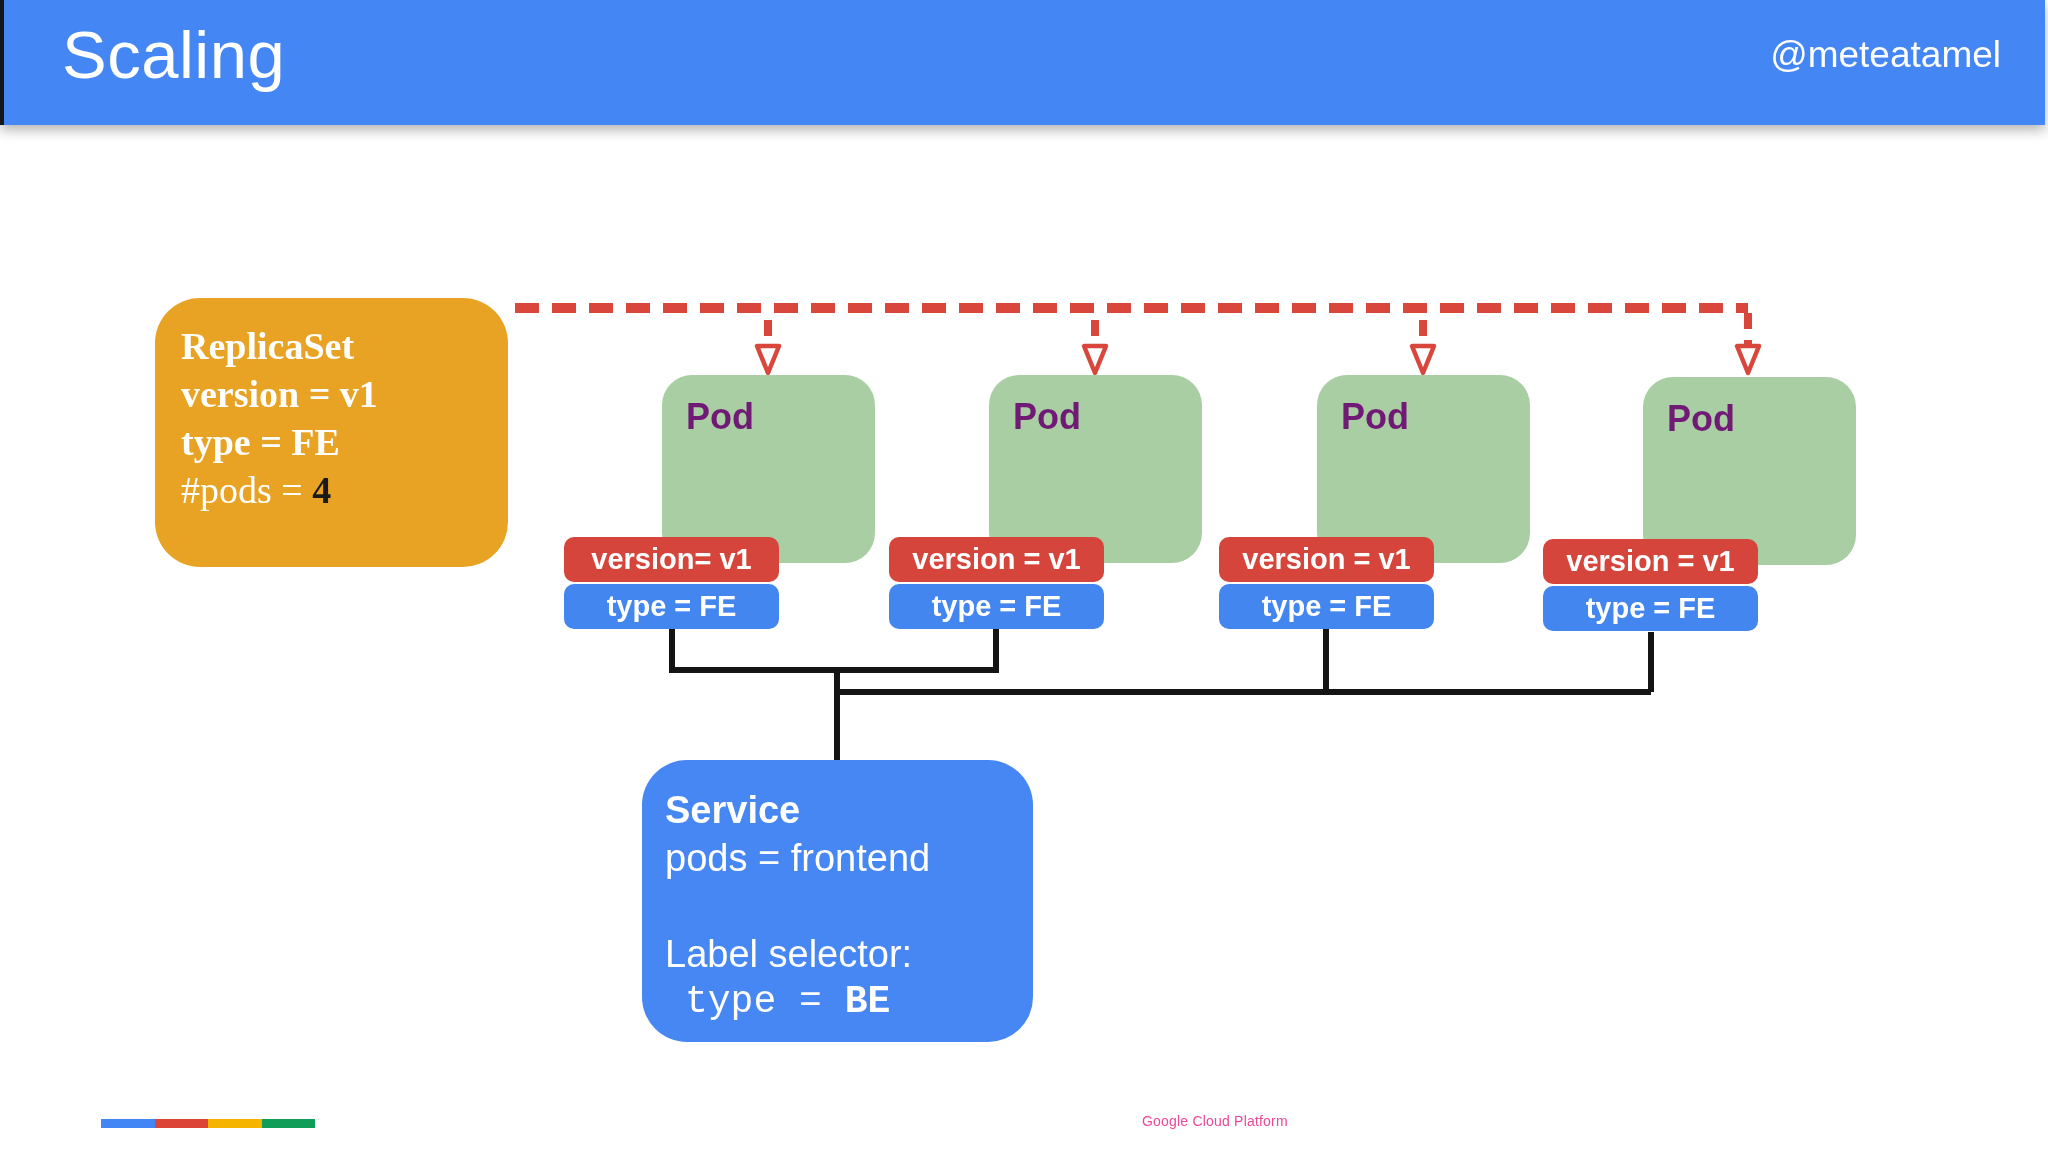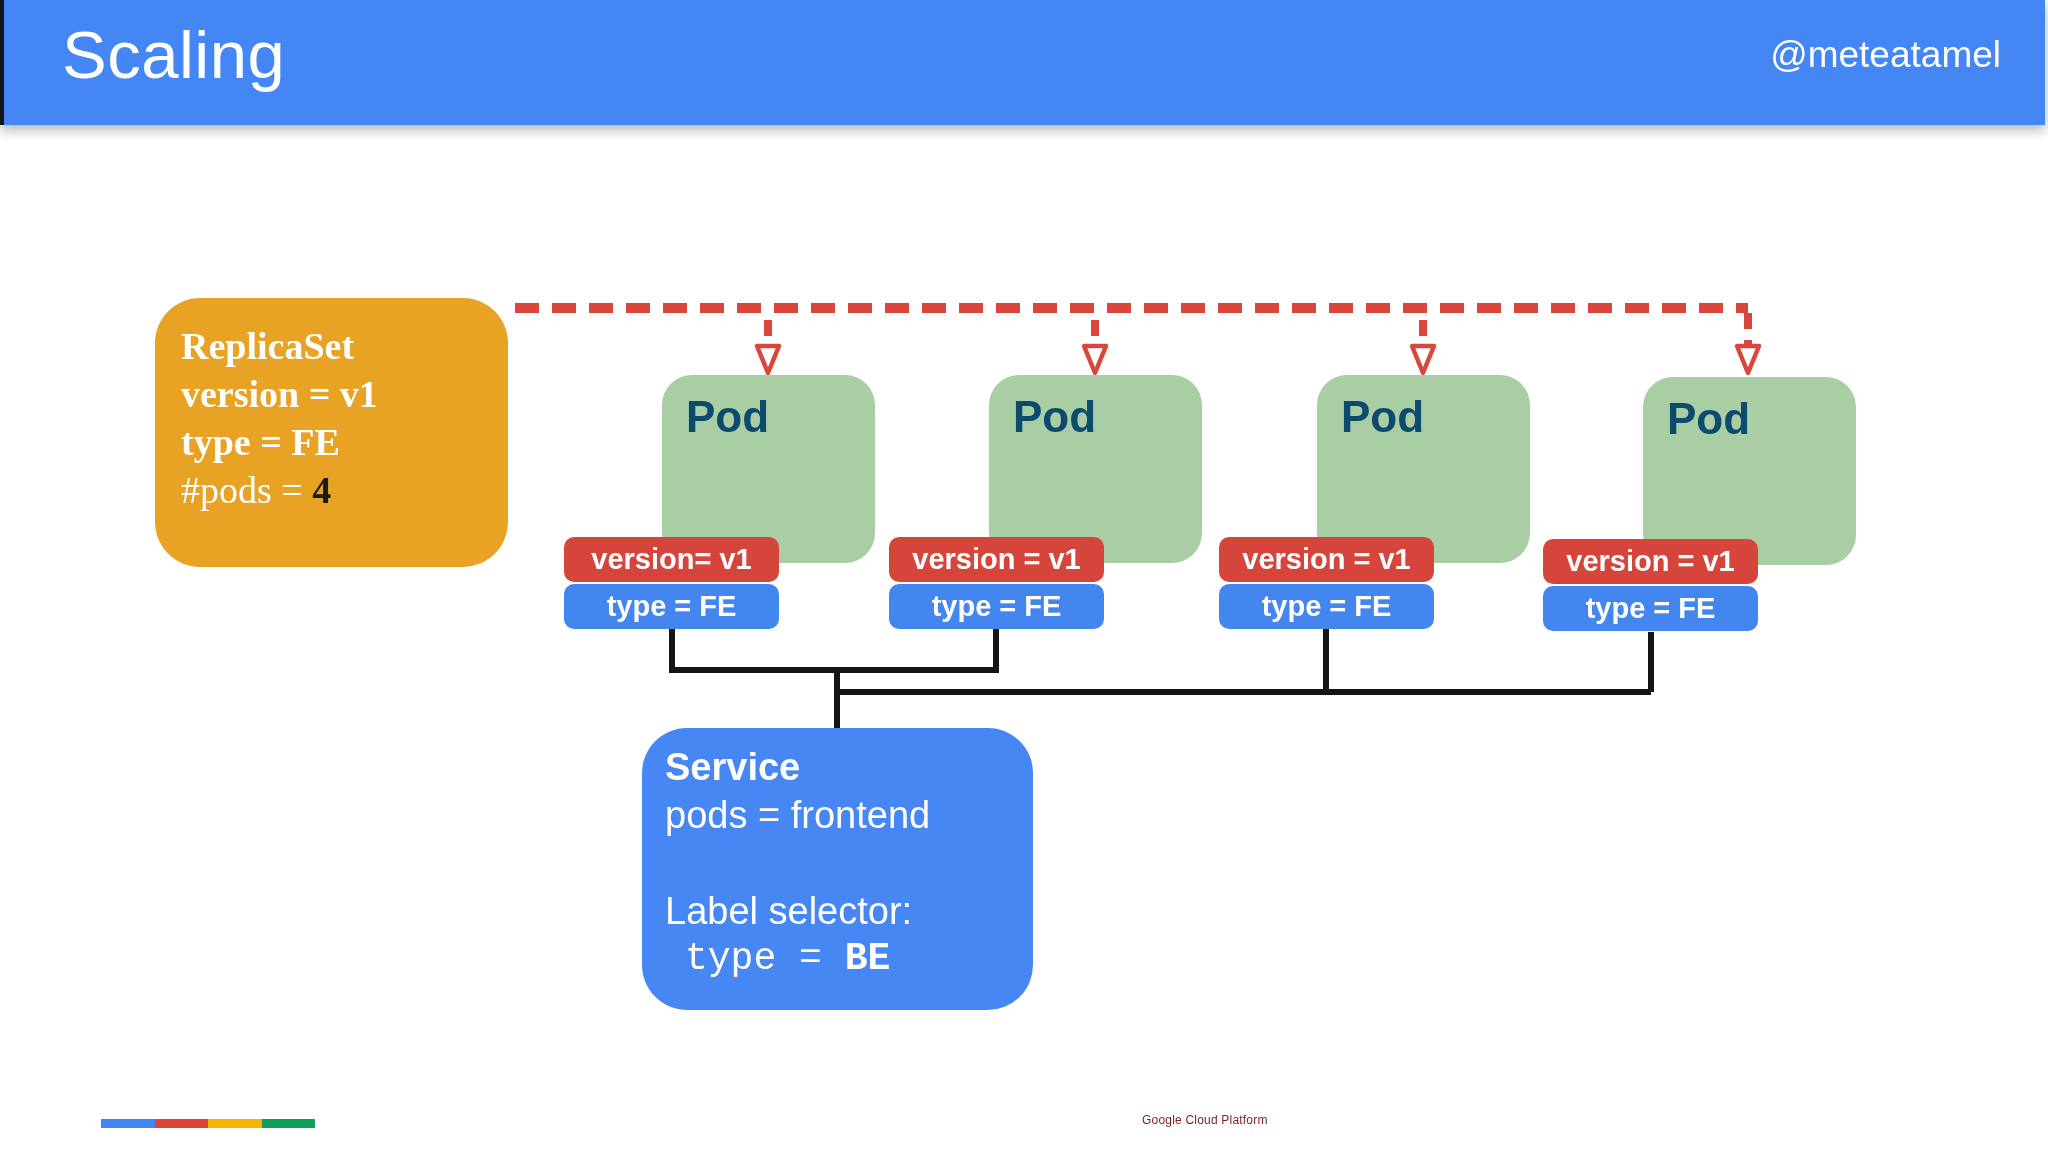--- a/index.html
+++ b/index.html
@@ -11,38 +11,38 @@
 
   
   .header{left:0;top:0;width:2045px;height:125px;box-shadow:0 5px 12px rgba(0,0,0,0.30);}
   .edge-sliver{left:0;top:0;width:4px;height:125px;background:#12151c;}
   .slide-title{left:62px;top:16px;font-size:67px;font-weight:400;color:#ffffff;letter-spacing:0.5px;}
   .handle{right:44px;top:34px;font-size:37px;font-weight:400;color:#ffffff;}
 
   
   .bigbox{border-radius:45px;color:#ffffff;font-size:38px;line-height:48px;}
   .replicaset{left:155px;top:298px;width:353px;height:269px;padding:24px 0 0 26px;box-sizing:border-box;font-family:Liberation Serif, serif;}
-  .service{left:642px;top:728px;width:391px;height:282px;padding:15px 0 0 23px;box-sizing:border-box;}
+  .service{left:642px;top:760px;width:391px;height:282px;padding:26px 0 0 23px;box-sizing:border-box;}
   .b{font-weight:bold;}
   .num-dark{font-weight:bold;color:#1b1b1b;}
   .indent{padding-left:20px;font-family:Liberation Mono, monospace;}
   .blank-line{height:48px;}
 
   
   .pod{width:213px;height:188px;border-radius:30px;}
-  .pod-label{padding:20px 0 0 24px;font-size:44px;line-height:44px;font-weight:bold;color:#0c4a6e;}
+  .pod-label{padding:20px 0 0 24px;font-size:36px;line-height:44px;font-weight:bold;color:#701a75;}
 
   
   .badge{width:215px;height:45px;border-radius:10px;color:#ffffff;font-weight:bold;font-size:29px;
          display:flex;align-items:center;justify-content:center;}
 
   
   .gbar{left:101px;top:1119px;width:214px;height:9px;display:flex;}
   .gbar span{display:block;height:9px;flex:1 1 auto;}
-  .brand{left:1142px;top:1113px;font-size:12px;color:#7f1d1d;letter-spacing:0.2px;}
+  .brand{left:1142px;top:1113px;font-size:14px;color:#ec4899;letter-spacing:0.2px;}
 
   svg{pointer-events:none;}
 </style>
 </head>
 <body>
 
 <div class="stage">
 
   <div class="abs header" style="background: rgb(68, 134, 243);">
     <div class="abs slide-title">Scaling</div>

